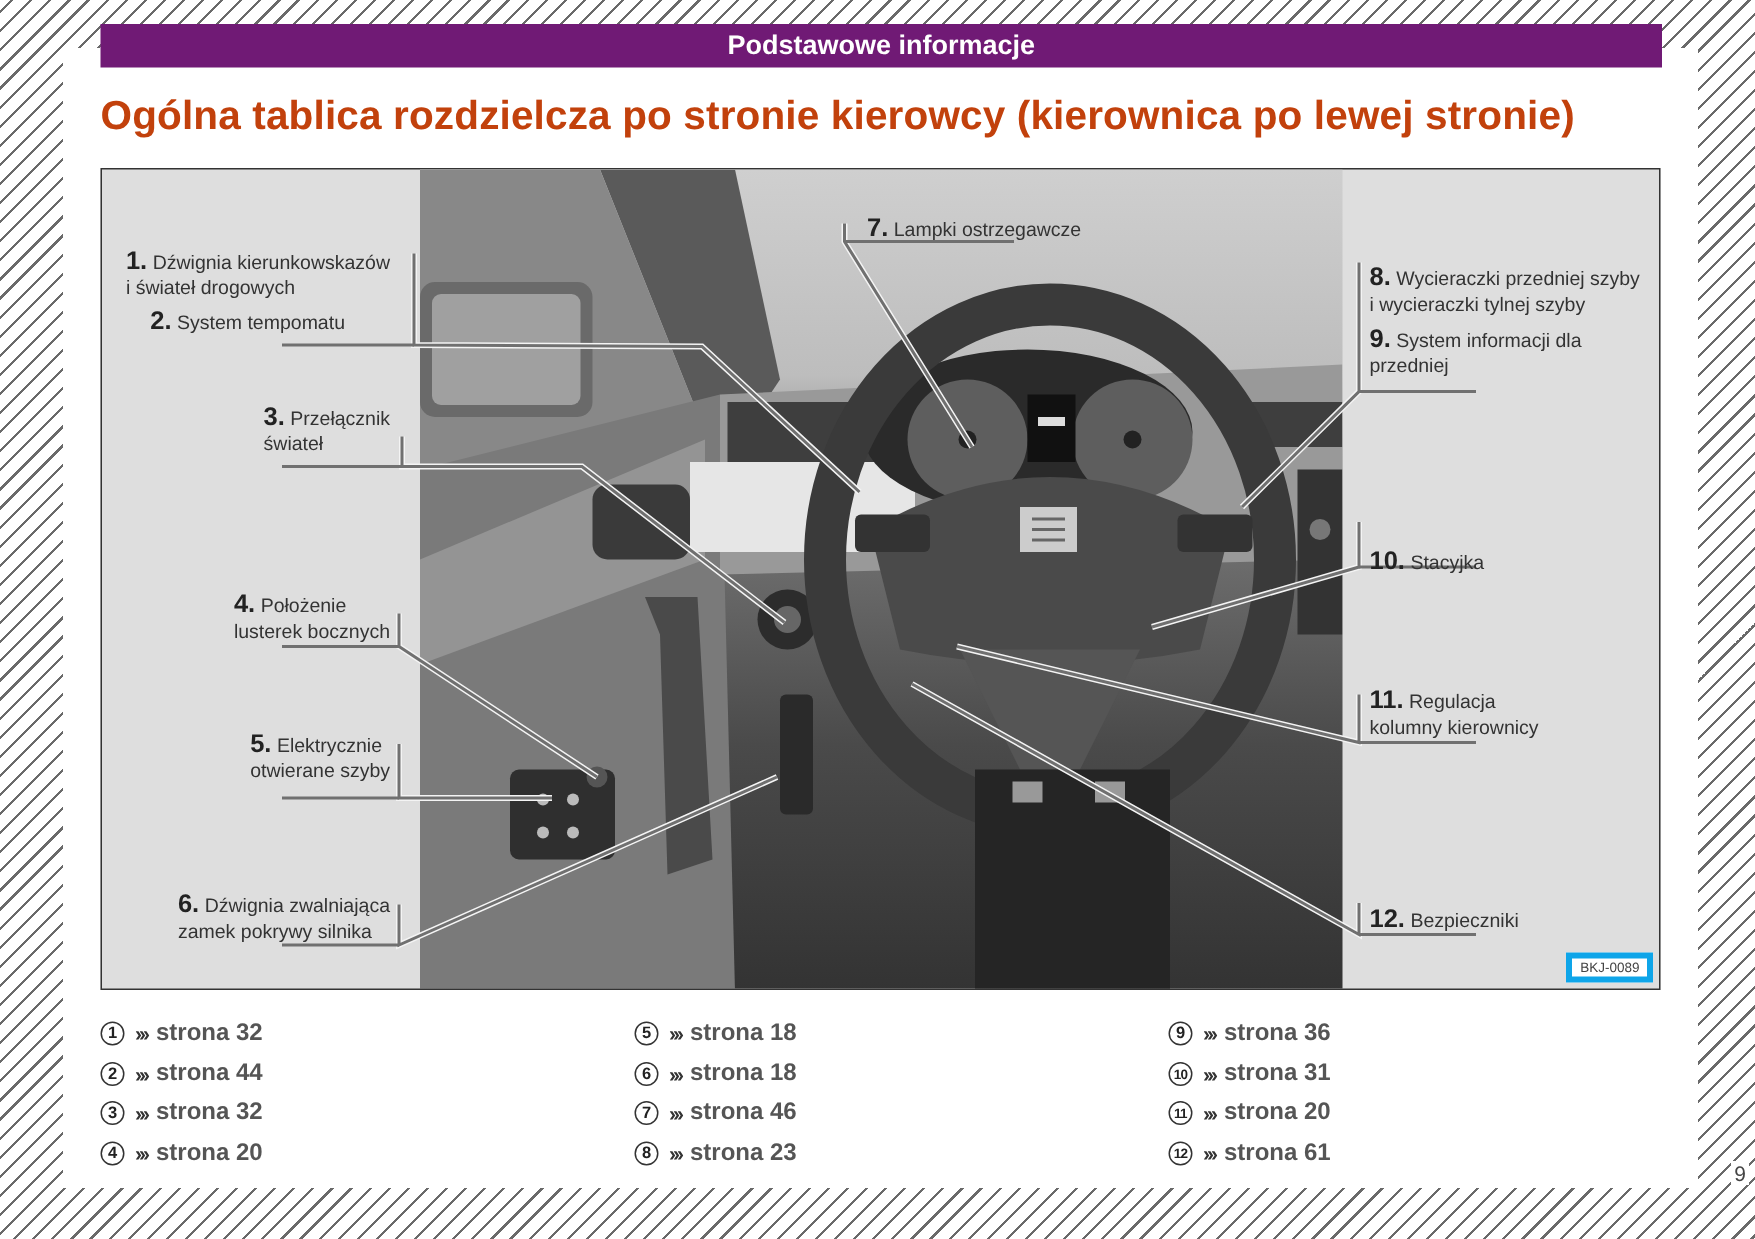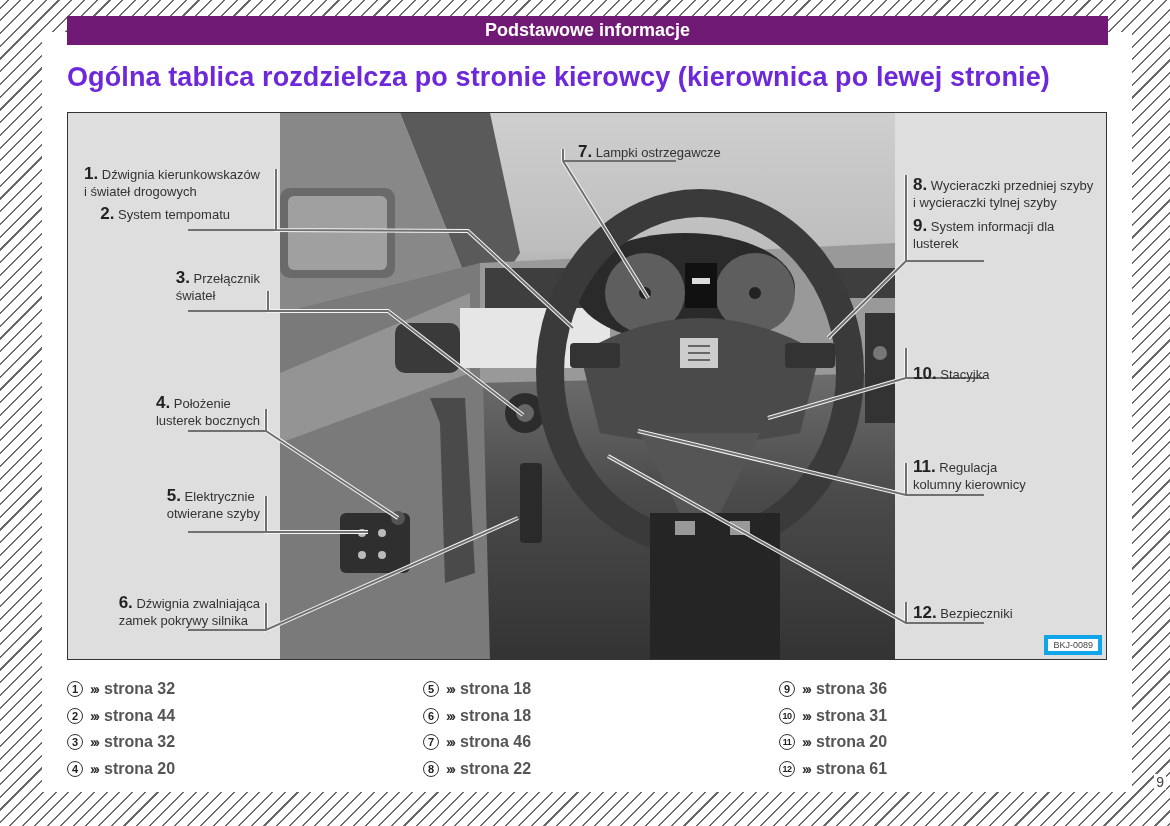--- a/index.html
+++ b/index.html
@@ -11,21 +11,21 @@
   }
   .page {
     position: absolute; left: 42px; top: 32px; width: 1090px; height: 760px; background: #fff;
   }
   .header-bar {
     position: absolute; left: 67px; top: 16px; width: 1041px; height: 29px;
     background: #701a75; color: #fff; font-weight: bold; font-size: 18px;
     text-align: center; line-height: 29px;
   }
   .title {
-    position: absolute; left: 67px; top: 62px; font-size: 27px; font-weight: bold; color: #6d28d9;
+    position: absolute; left: 67px; top: 62px; font-size: 27px; font-weight: bold; color: #c2410c;
     letter-spacing: 0.1px; white-space: nowrap;
   }
   .figure {
     position: absolute; left: 67px; top: 112px; width: 1040px; height: 548px;
     border: 1px solid #333; background: #dedede; overflow: hidden; box-sizing: border-box;
   }
   .photo {
     position: absolute; left: 212px; top: 0; width: 615px; height: 548px;
     background: linear-gradient(180deg, #cfcfcf 0%, #bdbdbd 25%, #707070 45%, #4a4a4a 70%, #333 100%);
     overflow: hidden;
@@ -188,21 +188,21 @@
     <span>Lampki ostrzegawcze</span>
   </div>
   <div class="callout" style="left:845px; top:63px;">
     <span class="num">8.</span>
     <span>Wycieraczki przedniej szyby</span><br>
     <span>i wycieraczki tylnej szyby</span>
   </div>
   <div class="callout" style="left:845px; top:104px;">
     <span class="num">9.</span>
     <span>System informacji dla</span><br>
-    <span>lusterek</span>
+    <span>przedniej</span>
   </div>
   <div class="callout" style="left:845px; top:252px;">
     <span class="num">10.</span>
     <span>Stacyjka</span>
   </div>
   <div class="callout" style="left:845px; top:345px;">
     <span class="num">11.</span>
     <span>Regulacja</span><br>
     <span>kolumny kierownicy</span>
   </div>
@@ -250,21 +250,21 @@
       <span>strona 18</span>
     </div>
     <div class="ref-item">
       <span class="ref-circle">7</span>
       <span class="ref-arrows">›››</span>
       <span>strona 46</span>
     </div>
     <div class="ref-item">
       <span class="ref-circle">8</span>
       <span class="ref-arrows">›››</span>
-      <span>strona 22</span>
+      <span>strona 23</span>
     </div>
   </div>
 
   <div class="ref-col" style="left:712px;">
     <div class="ref-item">
       <span class="ref-circle">9</span>
       <span class="ref-arrows">›››</span>
       <span>strona 36</span>
     </div>
     <div class="ref-item">

